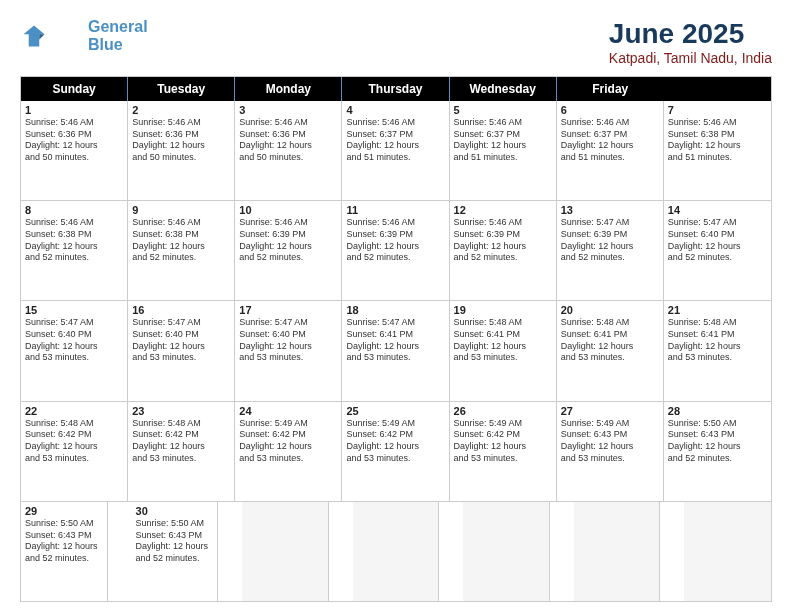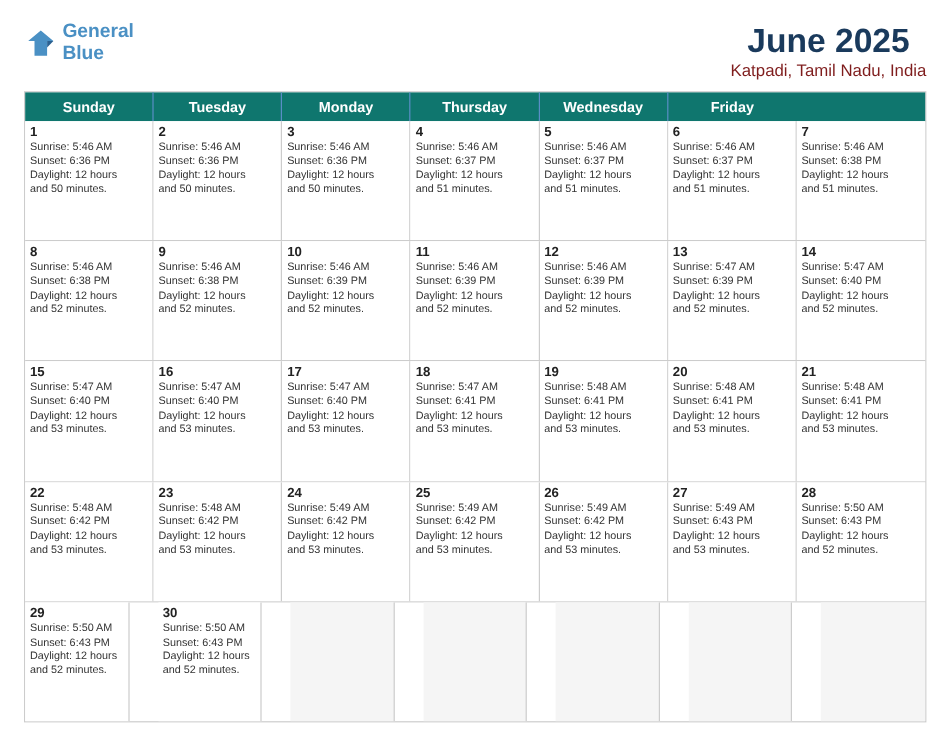--- a/index.html
+++ b/index.html
@@ -26,50 +26,51 @@
     .logo {
       display: flex;
       align-items: center;
       gap: 4px;
     }
     .logo-text {
       font-size: 16px;
       font-weight: bold;
       color: #1a3a5c;
       line-height: 1.1;
+      margin-left: 36px;
     }
     .logo-text span {
       color: #4a90c4;
     }
     .logo-icon {
       width: 28px;
       height: 28px;
     }
     .title-block {
-      text-align: center;
+      text-align: left;
     }
     .main-title {
       font-size: 28px;
       font-weight: bold;
       color: #1a3a5c;
     }
     .subtitle {
       font-size: 14px;
       color: #7f1d1d;
     }
     .calendar {
       flex: 1;
       display: flex;
       flex-direction: column;
       border: 1px solid #ccc;
     }
     .cal-header {
       display: grid;
       grid-template-columns: repeat(7, 1fr);
-      background: #0f766e;
+      background: #000000;
     }
     .cal-header-cell {
       color: #fff;
       font-size: 12px;
       font-weight: bold;
       padding: 5px 4px;
       text-align: center;
       border-right: 1px solid #5a8ec5;
     }
     .cal-header-cell:last-child {

